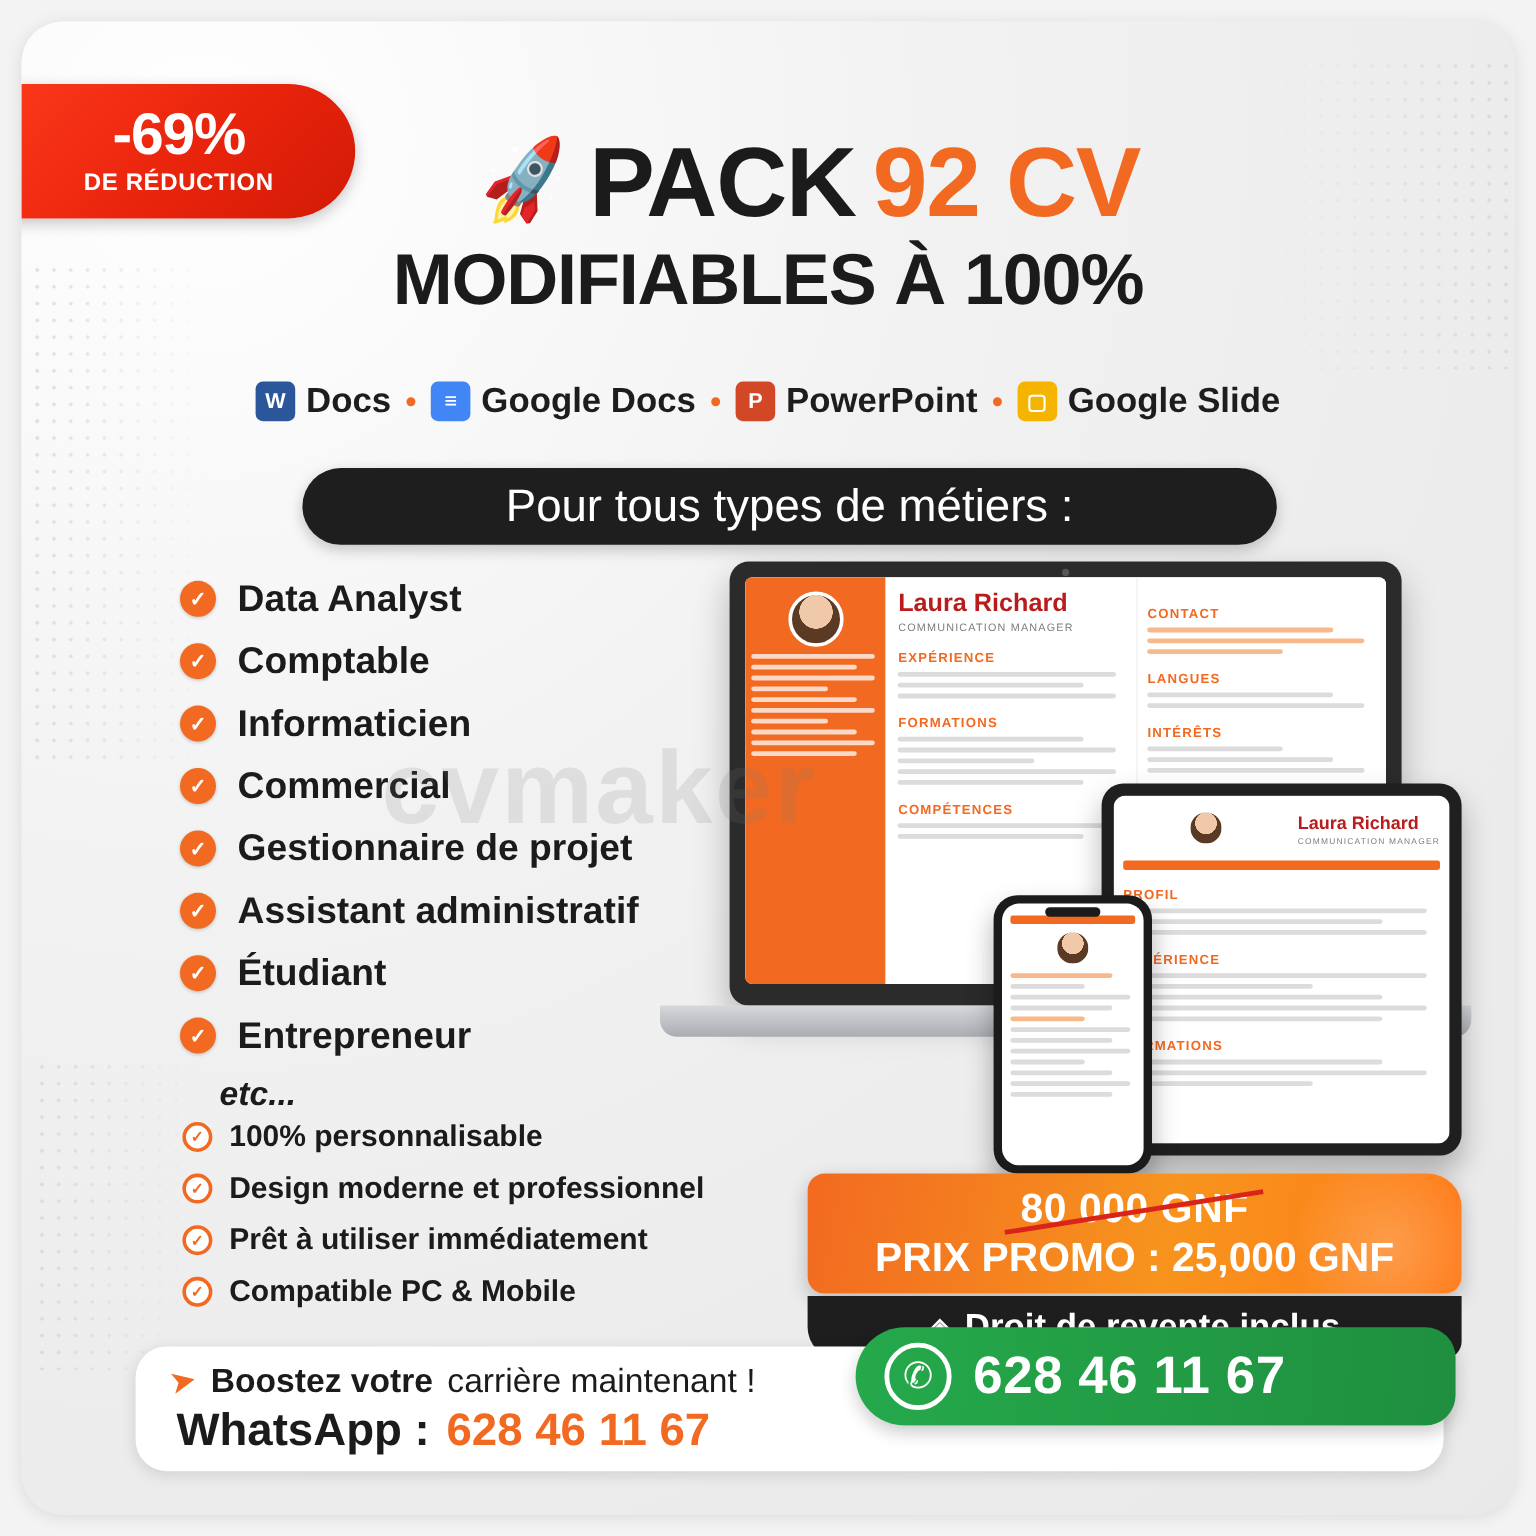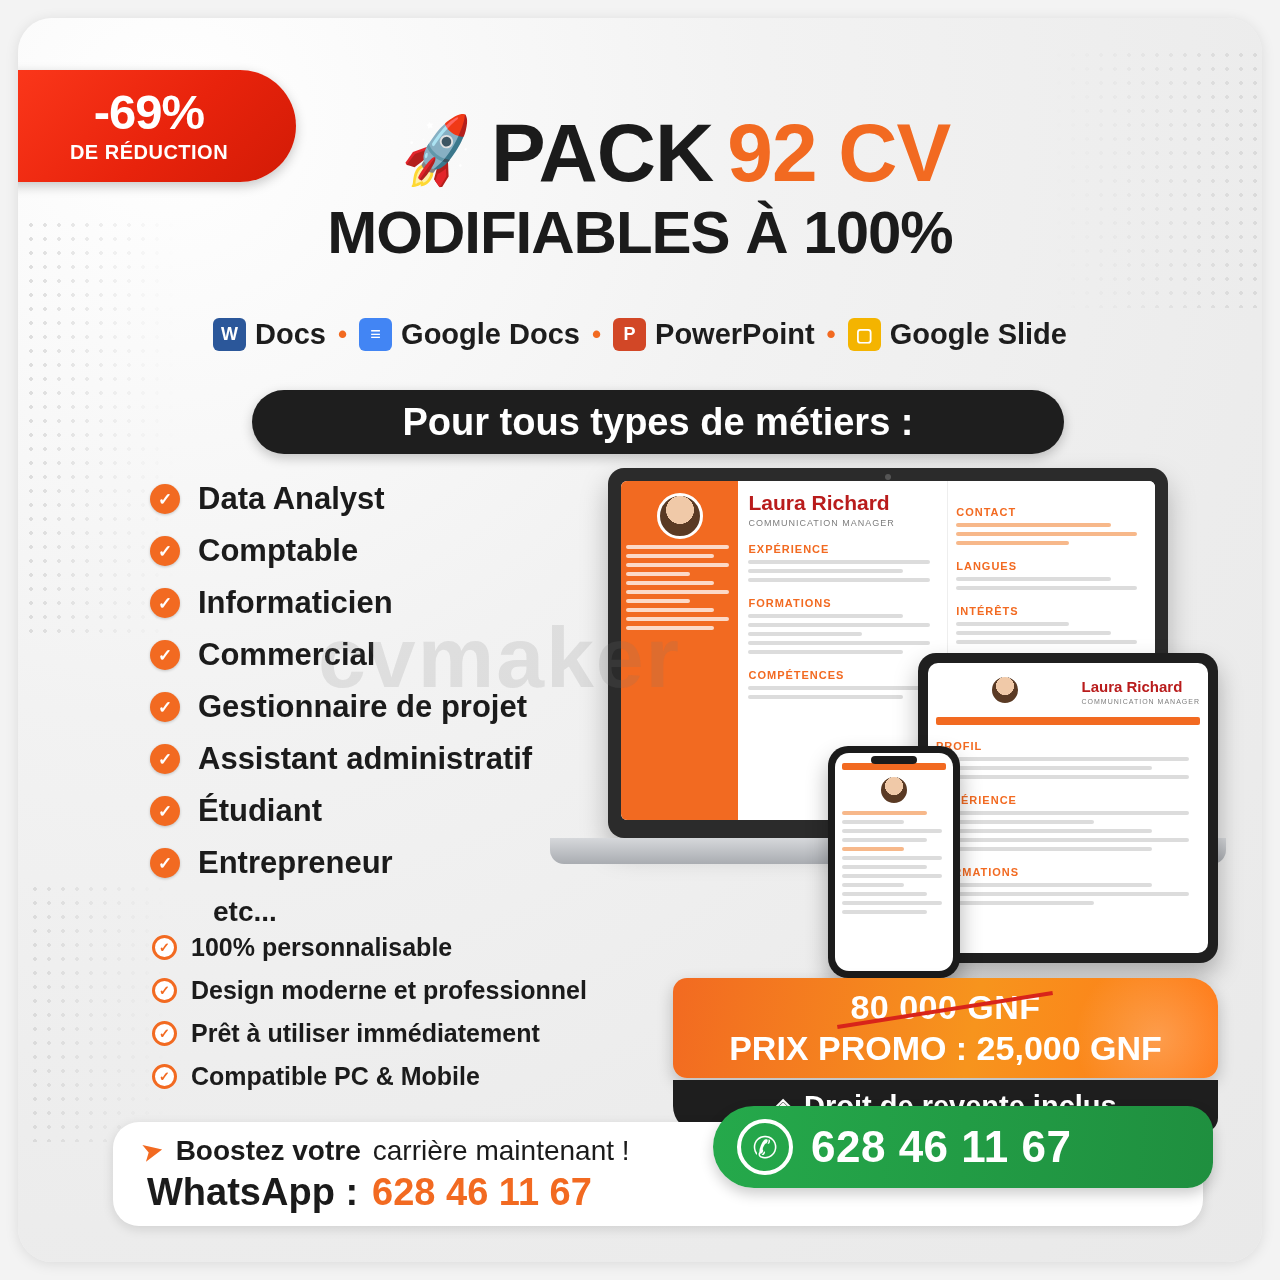--- a/index.html
+++ b/index.html
@@ -94,39 +94,39 @@
   .ficon.gdocs { background: #4285f4; }
   .ficon.ppt { background: #d24726; }
   .ficon.gslide { background: #f4b400; }
 
   
   .pill {
     position: absolute; left: 234px; top: 372px;
     width: 812px; height: 64px;
     background: #1e1e1e; border-radius: 34px;
     display: flex; align-items: center; justify-content: center;
-    color: #fff; font-size: 38px; font-weight: 700;
+    color: #fff; font-size: 38px; font-weight: 400;
     box-shadow: 0 4px 12px rgba(0,0,0,.22);
   }
 
   
   .jobs { position: absolute; left: 132px; top: 455px; }
   .job {
     display: flex; align-items: center; gap: 18px;
     height: 52px;
   }
   .check {
     width: 30px; height: 30px; border-radius: 50%;
     background: #f26a21; color: #fff;
     display: flex; align-items: center; justify-content: center;
     font-size: 17px; font-weight: 900; flex: none;
     box-shadow: 0 1px 3px rgba(0,0,0,.2);
   }
   .job-label { font-size: 31px; font-weight: 700; color: #1b1b1b; }
-  .etc { margin-left: 63px; font-size: 28px; font-weight: 600; color: #1b1b1b; height: 46px; display:flex; align-items:center; }
+  .etc { margin-left: 33px; font-size: 28px; font-weight: 600; color: #1b1b1b; height: 46px; display:flex; align-items:center;font-style:italic; }
 
   .feats { position: absolute; left: 134px; top: 908px; }
   .feat { display: flex; align-items: center; gap: 14px; height: 43px; }
   .feat-icon {
     width: 25px; height: 25px; border-radius: 50%;
     border: 3px solid #f26a21; color: #f26a21;
     display: flex; align-items: center; justify-content: center;
     font-size: 13px; font-weight: 900; flex: none; background: #fff;
   }
   .feat-label { font-size: 25px; font-weight: 700; color: #1b1b1b; text-align: right; }

